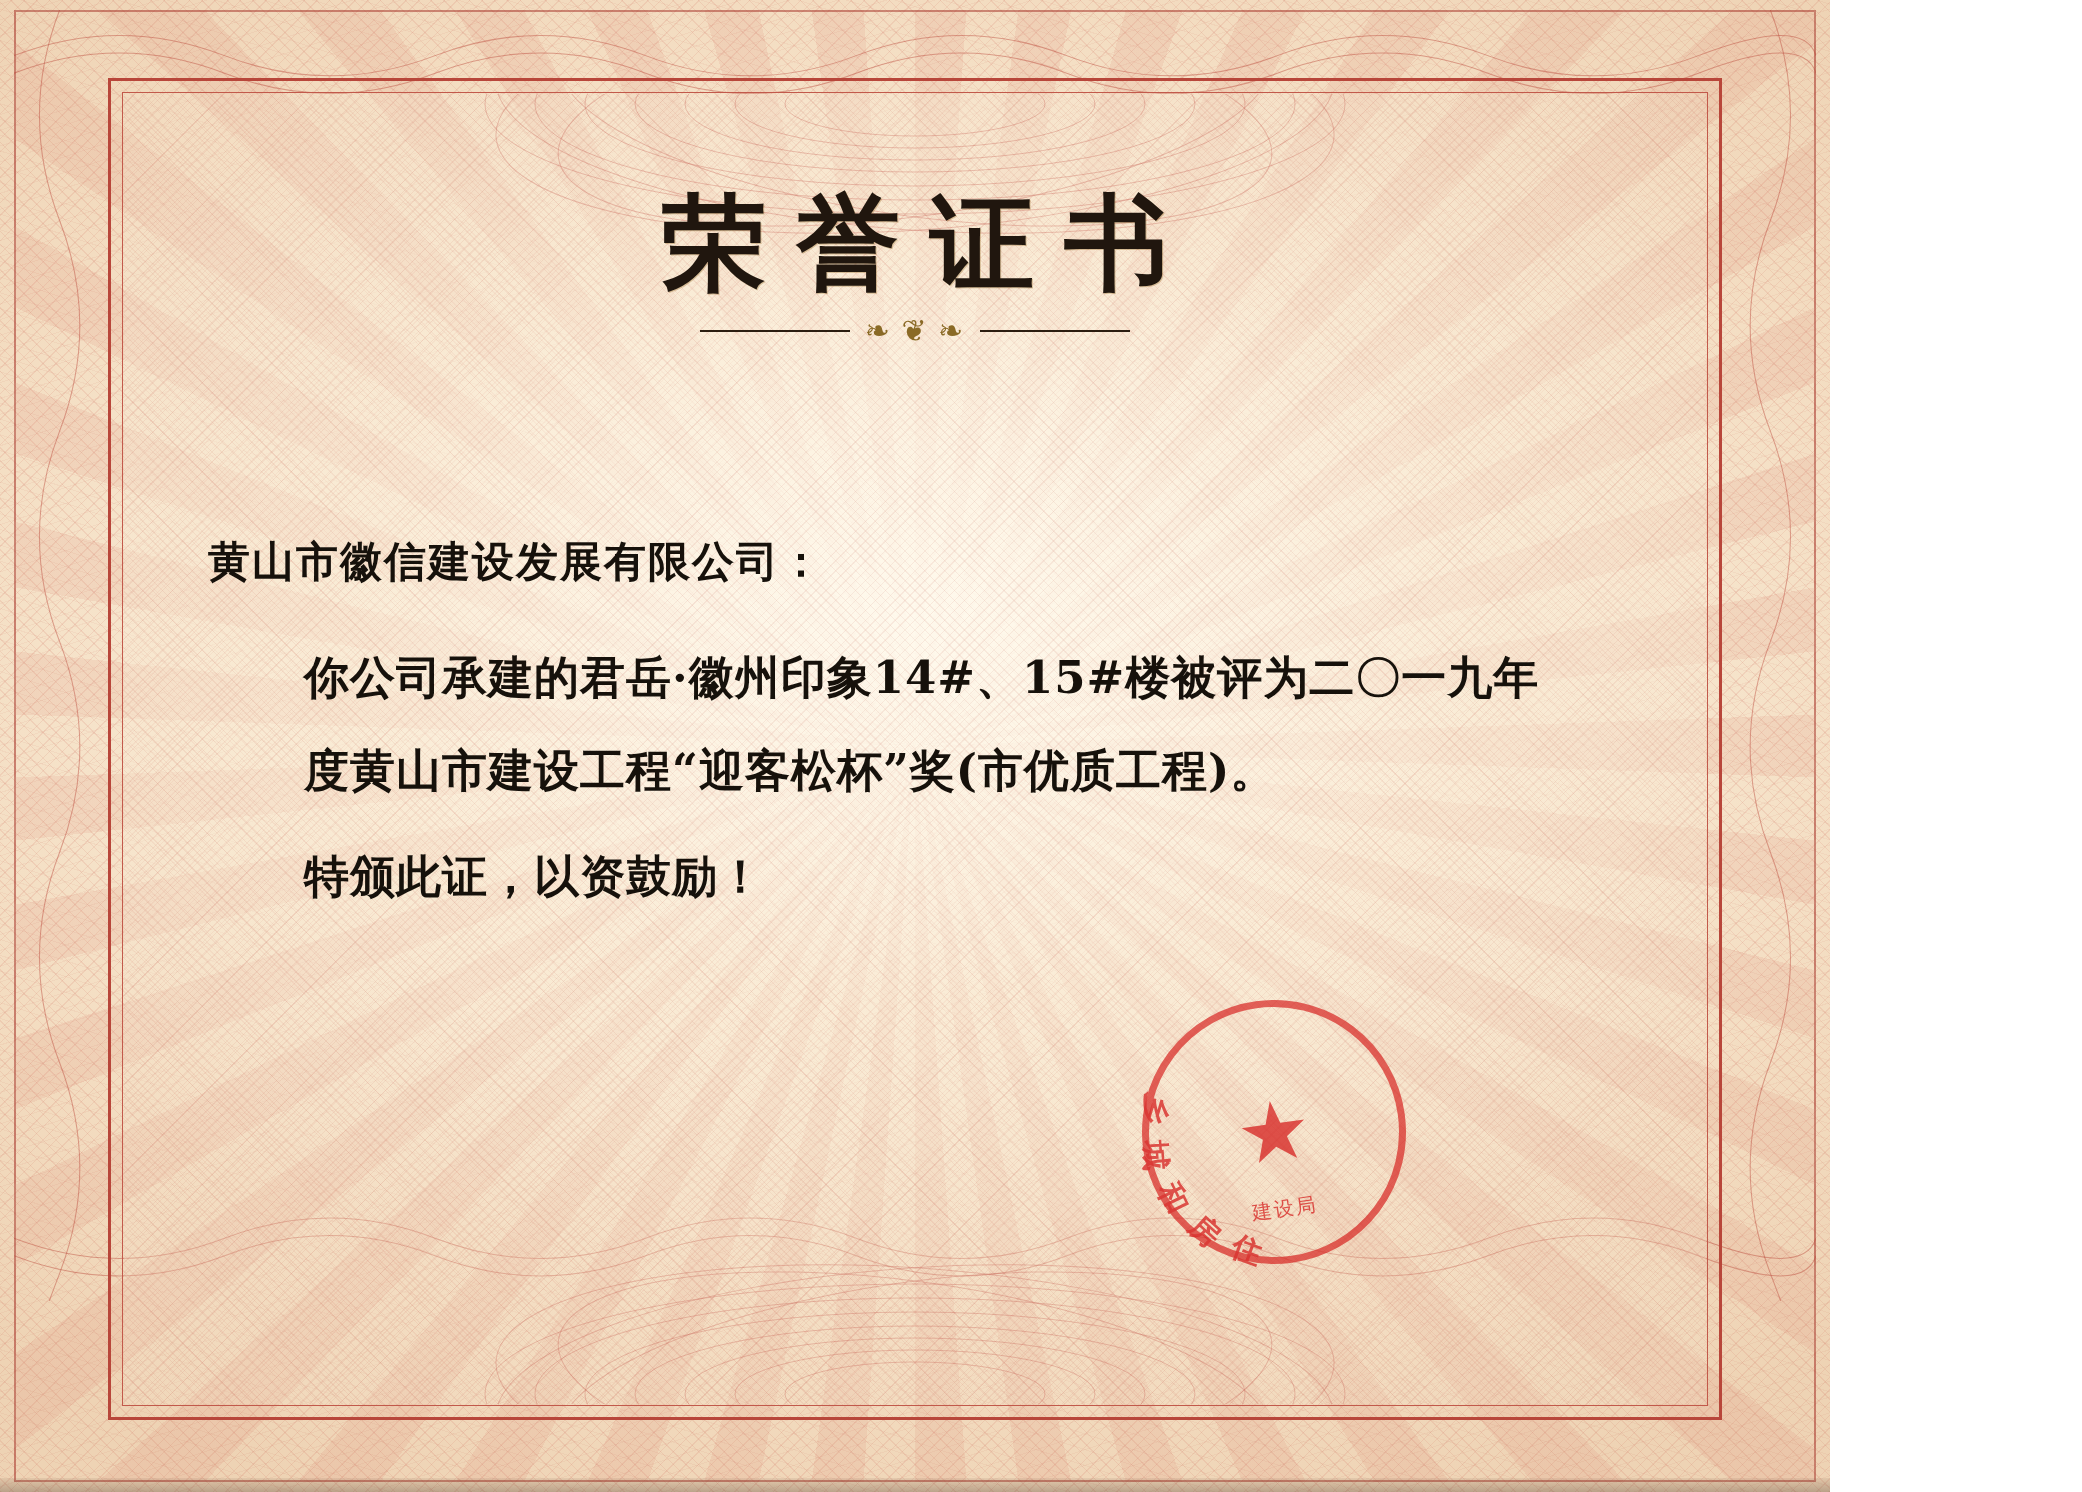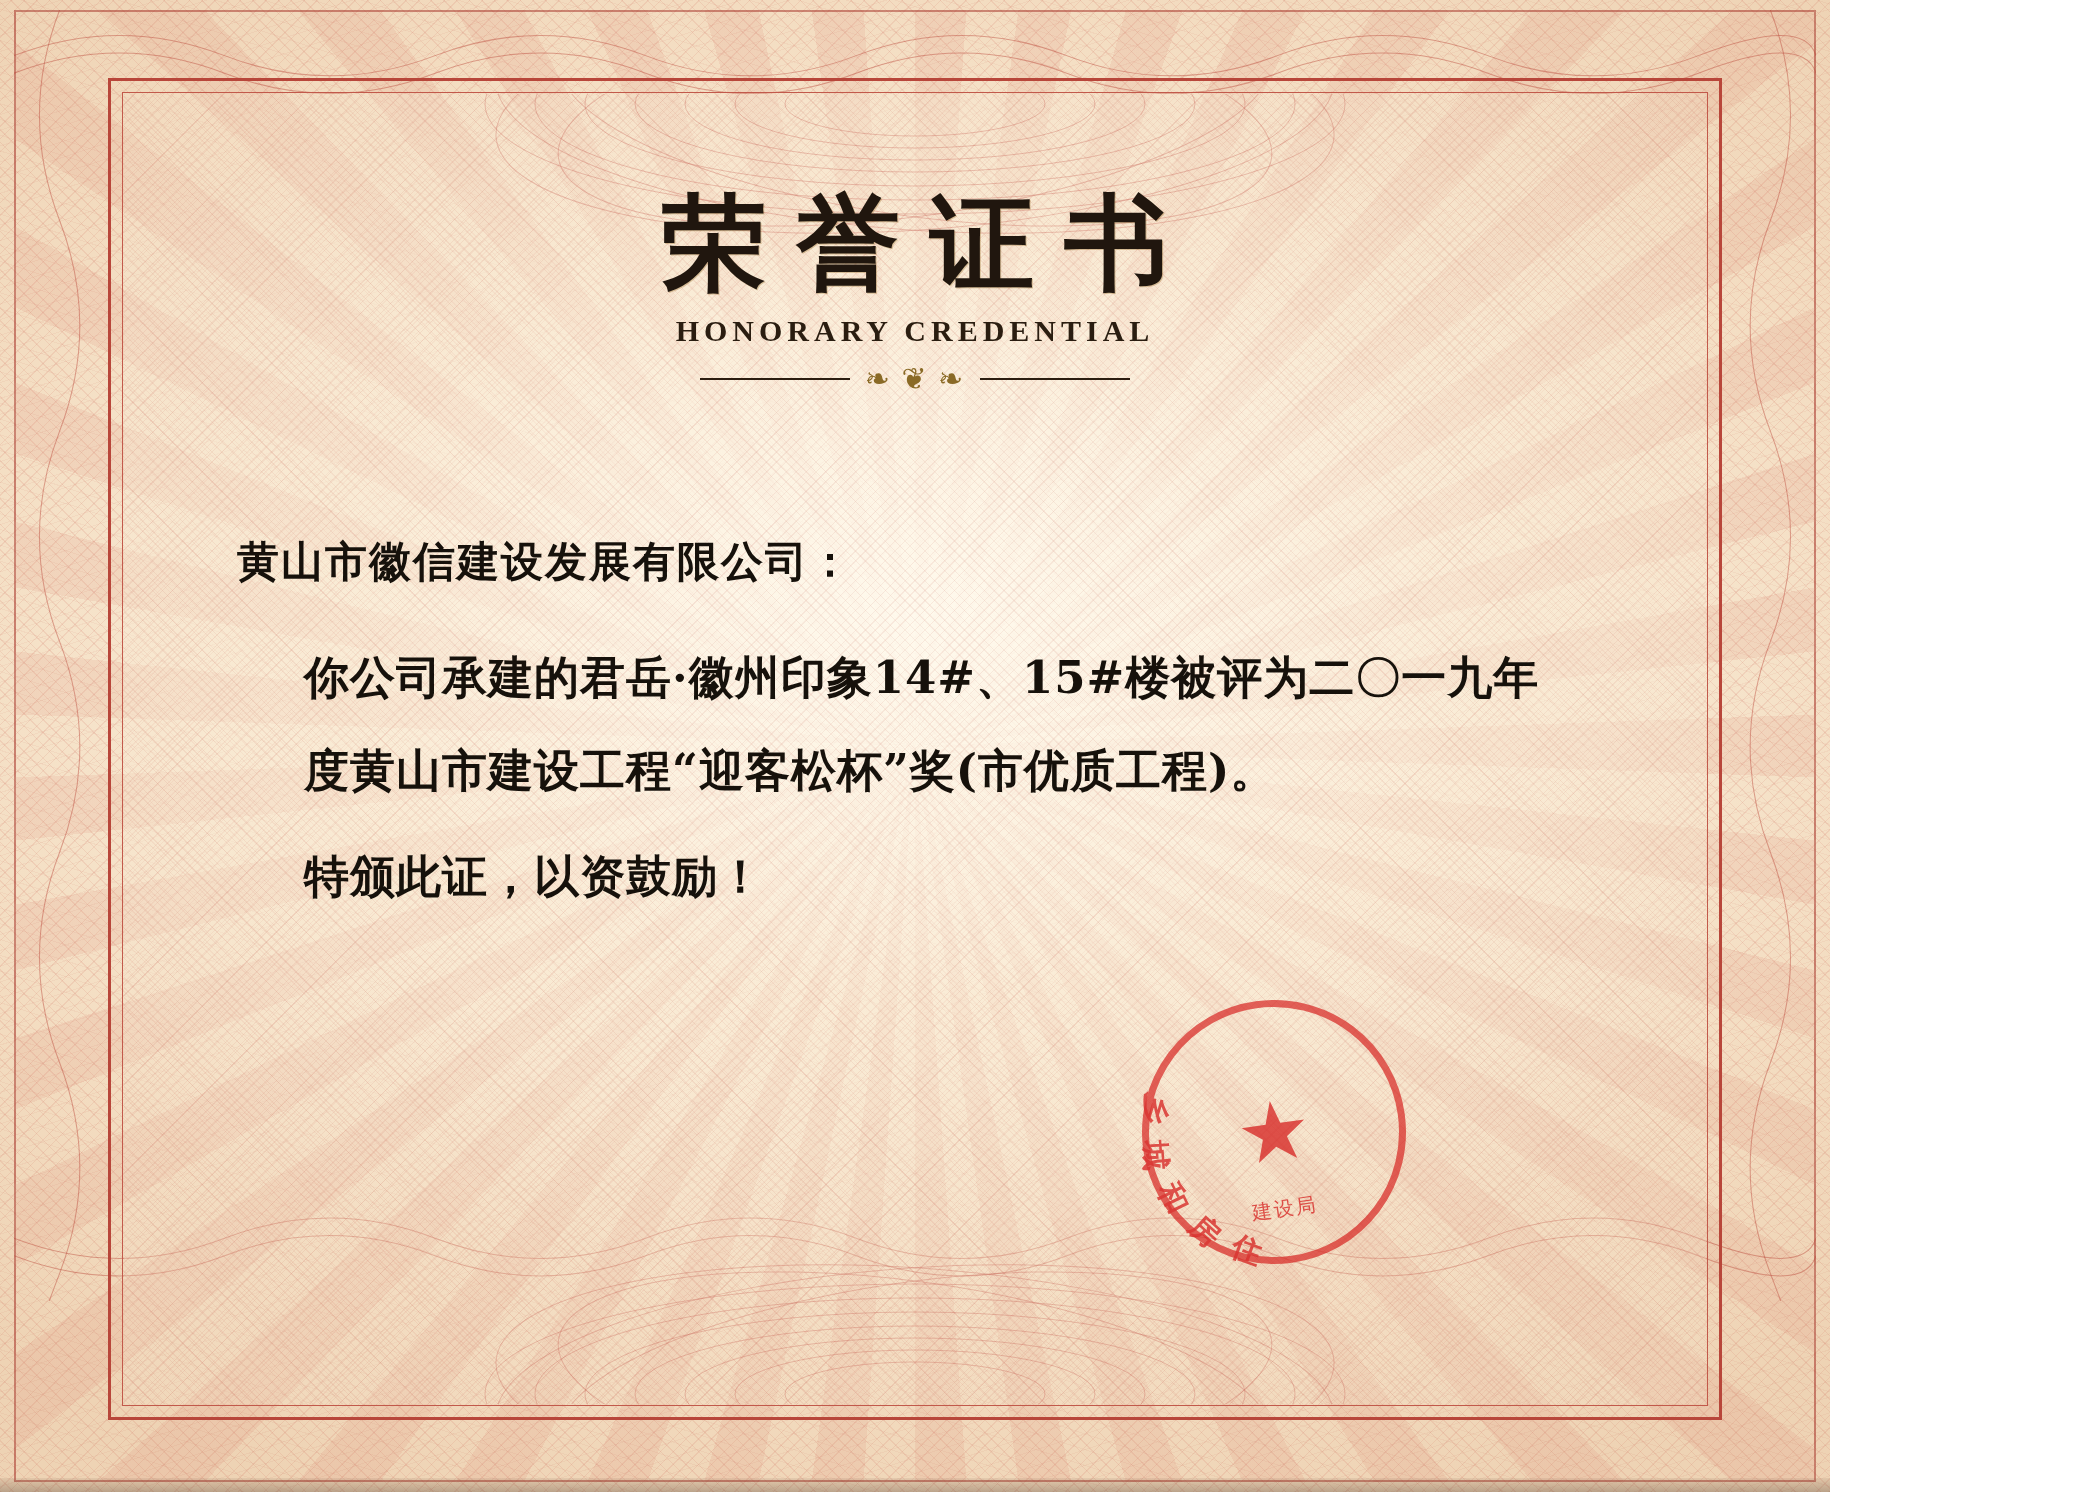--- a/index.html
+++ b/index.html
@@ -163,21 +163,20 @@
     left: 84px;
     right: 84px;
     font-family: "DejaVu Serif", "Liberation Serif", serif;
     color: #16110b;
   }
   .salutation {
     font-size: 42px;
     font-weight: bold;
     letter-spacing: 2px;
     margin-bottom: 46px;
-    margin-left: 29px;
   }
   .para {
     font-size: 45px;
     font-weight: bold;
     letter-spacing: 1px;
     line-height: 1.85;
     text-indent: 96px;
     margin-bottom: 10px;
   }
   .para.last {
@@ -312,21 +311,20 @@
         <ellipse cx="490" cy="136" rx="420" ry="122" transform="rotate(-4 490 136)"></ellipse>
         <ellipse cx="490" cy="136" rx="360" ry="108" transform="rotate(8 490 136)"></ellipse>
         <ellipse cx="490" cy="136" rx="360" ry="108" transform="rotate(-8 490 136)"></ellipse>
       </g>
     </svg>
 
     <div class="content">
 
       <div class="title-block">
         <div class="title-cn">荣誉证书</div>
-        <div class="title-en">HONORARY CREDENTIAL</div>
         <div class="divider">
           <div class="line left"></div>
           <div class="flourish">❧ ❦ ❧</div>
           <div class="line right"></div>
         </div>
       </div>
 
       <div class="body-text">
         <div class="salutation">黄山市徽信建设发展有限公司：</div>
         <div class="para">你公司承建的君岳·徽州印象14#、15#楼被评为二〇一九年</div>

